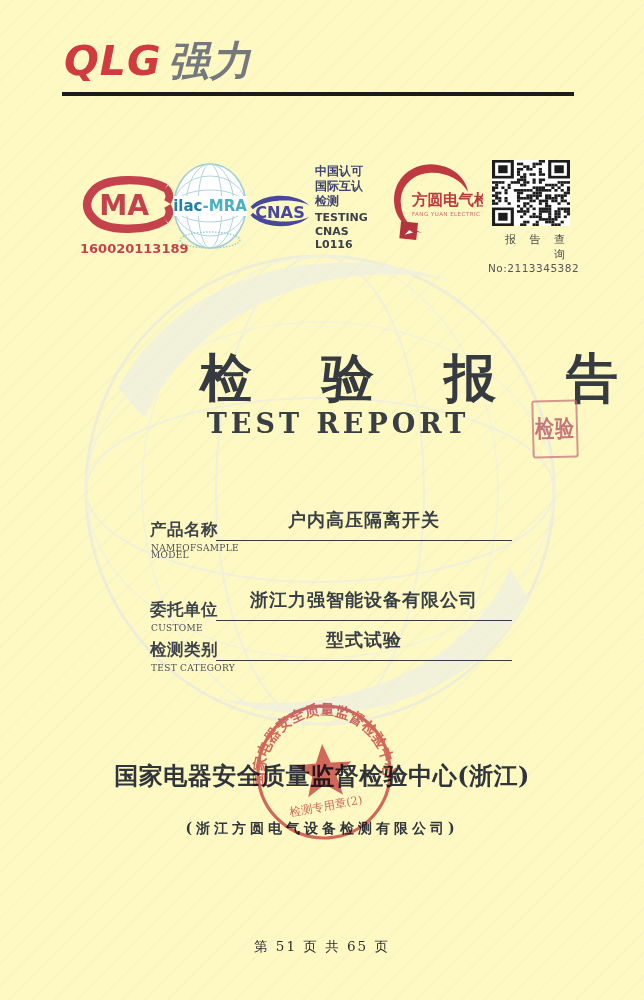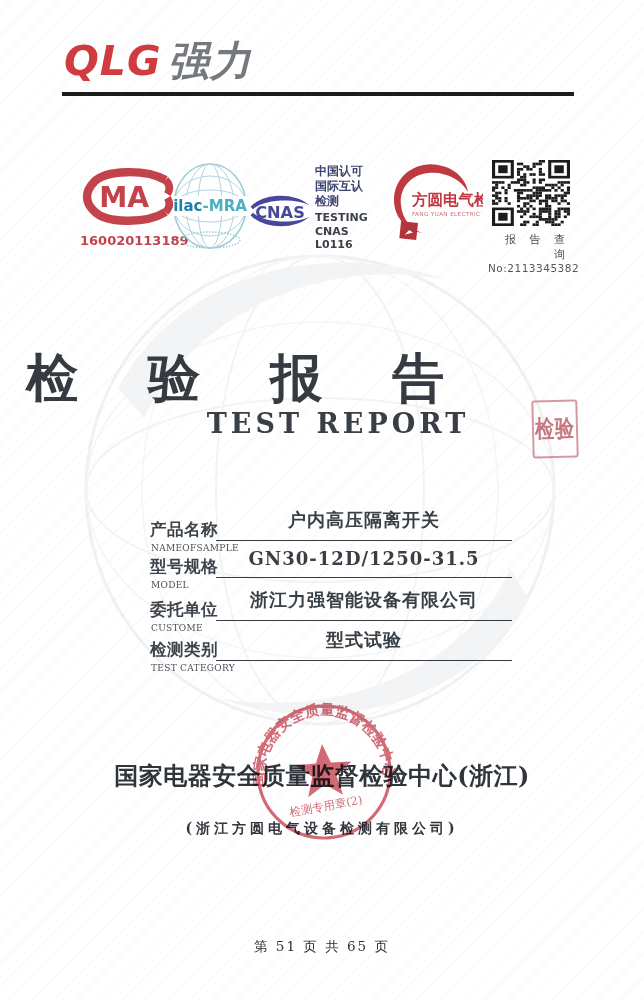--- a/index.html
+++ b/index.html
@@ -1,30 +1,30 @@
 <!DOCTYPE html>
 <html><head>
 <meta charset="utf-8">
 <style>
   * { margin:0; padding:0; box-sizing:border-box; }
   html,body { background:#888; }
   .page {
     position:relative; width:644px; height:1000px; margin:0 auto;
-    background:#ffffff; overflow:hidden;
+    background:#fef9c3; overflow:hidden;
     font-family:"DejaVu Serif","Liberation Serif",serif;
   }
   
   .brand { position:absolute; left:64px; top:34px; font-style:italic; font-weight:900;
            font-family:"DejaVu Sans","Liberation Sans",sans-serif; font-size:41px; letter-spacing:1px; }
   .brand .red { color:#cf3b3f; }
   .brand .gray { color:#75797e; margin-left:6px; }
   .top-rule { position:absolute; left:62px; top:92px; width:512px; height:4px; background:#1c1c1c; }
 
   
-  .cma { position:absolute; left:80px; top:164px; width:94px; text-align:center; }
+  .cma { position:absolute; left:80px; top:172px; width:94px; text-align:center; }
   .cma-num { font-family:"DejaVu Sans","Liberation Sans",sans-serif;
              font-weight:bold; font-size:13px; color:#c4424b; letter-spacing:0px; margin-top:1px; }
   .ilac { position:absolute; left:171px; top:162px; }
   .cnas-group { position:absolute; left:247px; top:162px; width:130px; }
   .cnas-side { position:absolute; left:68px; top:2px; width:62px;
                font-family:"DejaVu Sans","Liberation Sans",sans-serif;
                font-weight:bold; font-size:12px; line-height:15px; color:#3d4470; }
   .cnas-sub  { position:absolute; left:68px; top:49px;
                font-family:"DejaVu Sans","Liberation Sans",sans-serif;
                font-weight:bold; font-size:11px; line-height:13.5px; color:#3b4148; }
@@ -33,21 +33,21 @@
               font-family:"DejaVu Sans","Liberation Sans",sans-serif; }
   .qr-caption { font-size:11px; color:#4c4c4c; letter-spacing:5px; margin-top:2px; }
   .qr-number  { font-size:10.5px; color:#565656; letter-spacing:0.5px; }
 
   
   .watermark { position:absolute; left:58px; top:228px; opacity:0.55; pointer-events:none; }
   .speckle { position:absolute; inset:0; pointer-events:none;
     background:repeating-linear-gradient(315deg, rgba(160,168,175,0.05) 0 2px, transparent 2px 16px); }
 
   
-  .title-zh { position:absolute; left:0; top:344px; width:100%; text-align:left;
+  .title-zh { position:absolute; left:0; top:344px; width:100%; text-align:right;
               font-size:52px; font-weight:bold; color:#363b41; letter-spacing:26px; text-indent:26px; }
   .title-en { position:absolute; left:16px; top:408px; width:100%; text-align:center;
               font-size:27px; font-weight:bold; color:#3a3f45; letter-spacing:4px; }
 
   
   .jy-seal { position:absolute; left:532px; top:400px; width:46px; height:58px;
              border:2.5px solid rgba(194,104,114,0.75); border-radius:3px;
              display:flex; align-items:center; justify-content:center;
              transform:rotate(-1.5deg); opacity:0.9; }
   .jy-seal span { font-size:19px; font-weight:bold; color:#c06a75; letter-spacing:1px;
@@ -380,24 +380,20 @@
   </div>
 
   <div class="field-row" style="top:508px">
     <div class="field-main">
       <div class="field-label">产品名称</div>
       <div class="field-line">户内高压隔离开关</div>
     </div>
     <div class="field-sub">NAMEOFSAMPLE</div>
   </div>
   <div class="field-row" style="top:548px">
-    <div class="field-main">
-      <div class="field-label">型号规格</div>
-      <div class="field-line">GN30-12D/1250-31.5</div>
-    </div>
     <div class="field-sub">MODEL</div>
   </div>
   <div class="field-row" style="top:628px">
     <div class="field-main">
       <div class="field-label">检测类别</div>
       <div class="field-line">型式试验</div>
     </div>
     <div class="field-sub">TEST CATEGORY</div>
   </div>
   <div class="field-row" style="top:588px">

